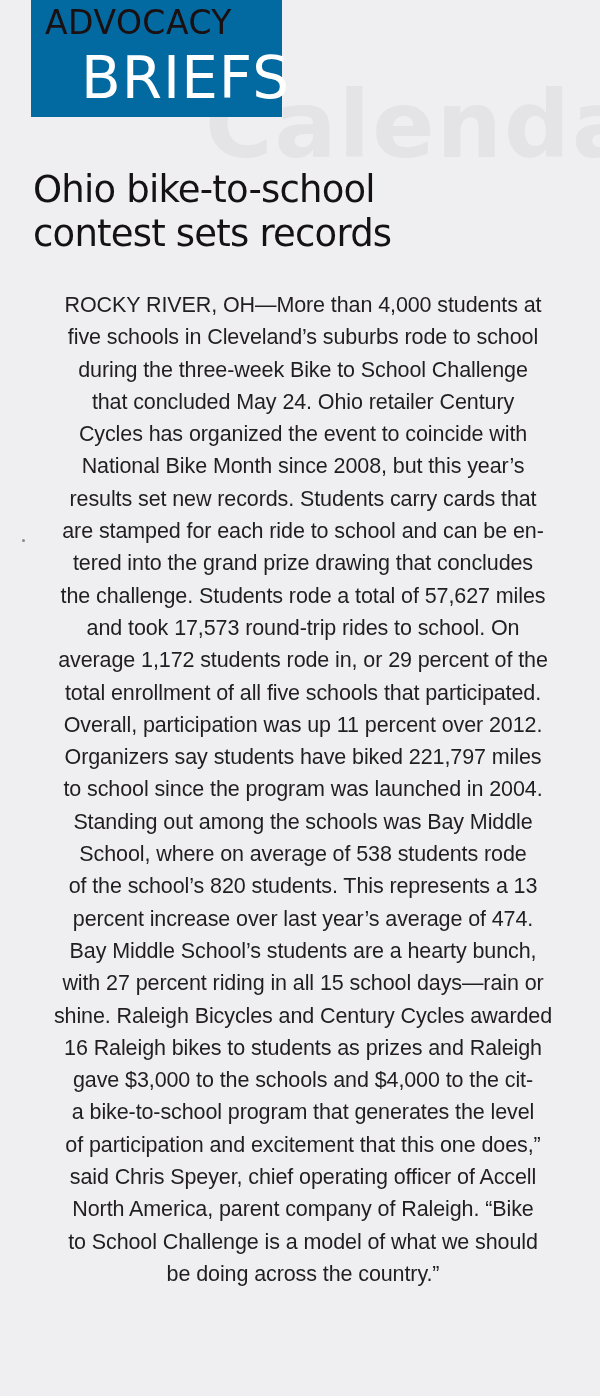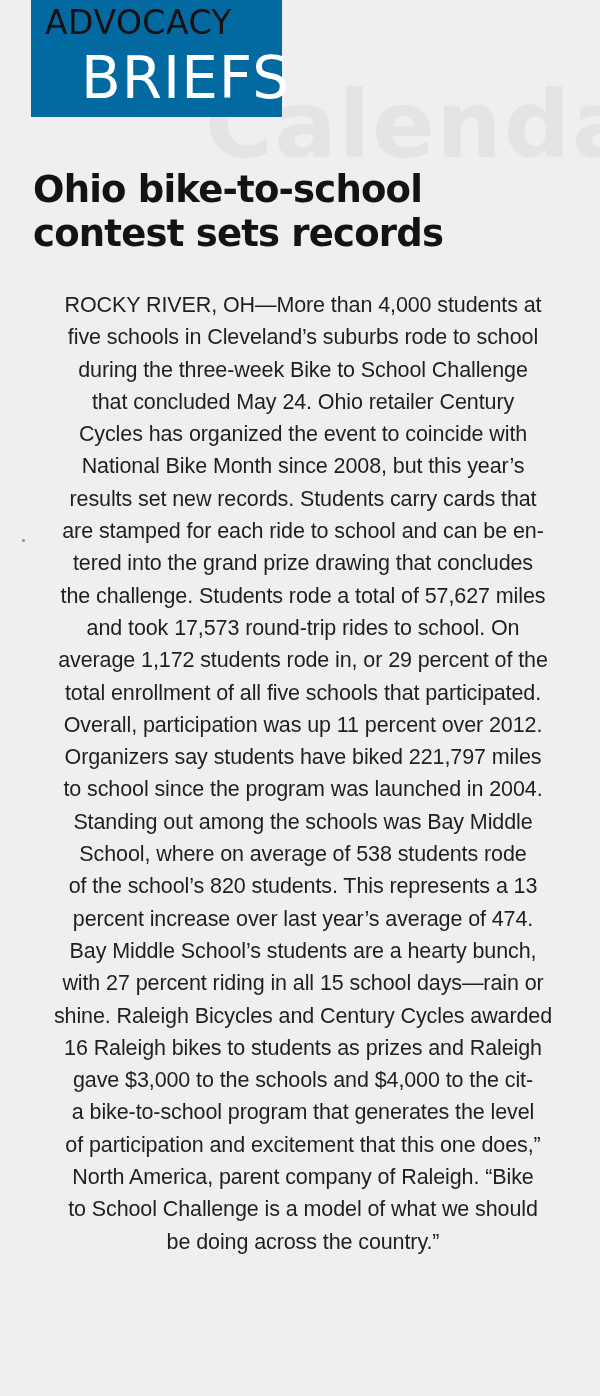--- a/index.html
+++ b/index.html
@@ -61,21 +61,21 @@
     white-space: nowrap;
     margin-left: 36px;
   }
   .headline {
     position: absolute;
     left: 33px;
     top: 168px;
     width: 540px;
     margin: 0;
     font-family: "DejaVu Sans", sans-serif;
-    font-weight: bold;
+    font-weight: normal;
     font-size: 37px;
     line-height: 44px;
     color: #141214;
     letter-spacing: -0.8px;
     z-index: 1;
   }
   .headline span { display: block; white-space: nowrap; }
   .body-text {
     position: absolute;
     left: 33px;
@@ -143,16 +143,17 @@
   <span class="line">School, where on average of 538 students rode</span>
   <span class="line">of the school’s 820 students. This represents a 13</span>
   <span class="line">percent increase over last year’s average of 474.</span>
   <span class="line">Bay Middle School’s students are a hearty bunch,</span>
   <span class="line">with 27 percent riding in all 15 school days—rain or</span>
   <span class="line">shine. Raleigh Bicycles and Century Cycles awarded</span>
   <span class="line">16 Raleigh bikes to students as prizes and Raleigh</span>
   <span class="line">gave $3,000 to the schools and $4,000 to the cit-</span>
   <span class="line">a bike-to-school program that generates the level</span>
   <span class="line">of participation and excitement that this one does,”</span>
+  <span class="line">said Chris Speyer, chief operating officer of Accell</span>
   <span class="line">North America, parent company of Raleigh. “Bike</span>
   <span class="line">to School Challenge is a model of what we should</span>
   <span class="line">be doing across the country.”</span>
 </div>
 
 </body></html>

